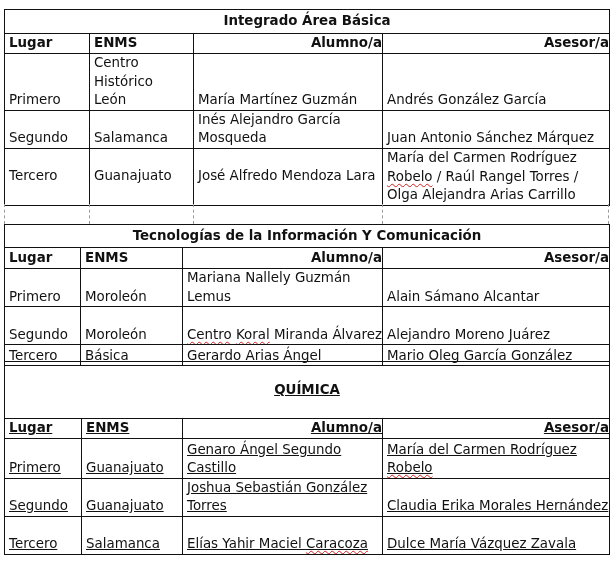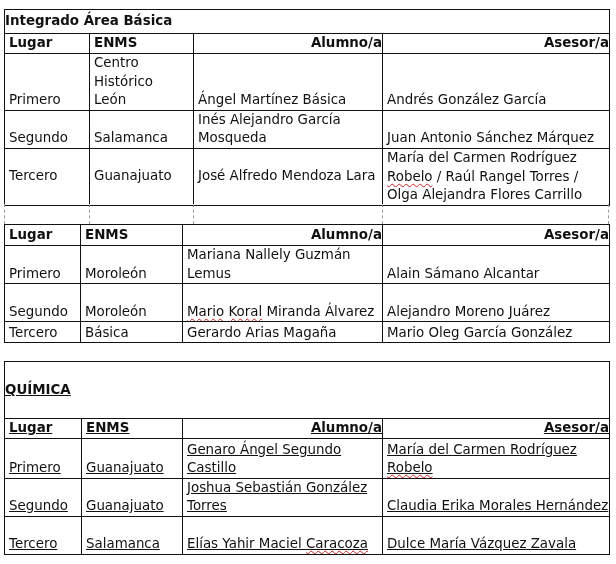--- a/index.html
+++ b/index.html
@@ -1,21 +1,21 @@
 <!DOCTYPE html>
 <html><head>
 <meta charset="utf-8">
 <style>
   html, body { margin: 0; padding: 0; background: #ffffff; }
   body { width: 616px; height: 564px; position: relative; overflow: hidden;
          font-family: "DejaVu Sans", sans-serif; color: #111; }
   .sec { position: absolute; left: 4px; width: 605px; border-collapse: collapse; table-layout: fixed; }
   .sec td { border: 1.5px solid #111; padding: 0 0 0 4px; font-size: 13.4px; line-height: 18.5px;
             vertical-align: bottom; white-space: normal; overflow: hidden; }
-  .sec td.title { font-weight: bold; vertical-align: middle; padding: 0; }
+  .sec td.title { text-align: center; font-weight: bold; vertical-align: middle; padding: 0; }
   .sec td.h { font-weight: bold; vertical-align: middle; }
   .sec td.hc { text-align: right; }
   .sec td.mid { vertical-align: middle; }
   .spell { text-decoration: underline wavy #d02020; text-decoration-thickness: 1px; text-underline-offset: 2px; }
   .spacer { position: absolute; left: 4px; width: 605px; top: 204px; height: 20px; }
   .spacer div { position: absolute; top: 0; height: 20px; border-left: 1px dashed #9a9a9a; }
 </style>
 </head>
 <body>
 
@@ -32,76 +32,79 @@
   </tr>
   <tr style="height:20px">
     <td class="h">Lugar</td>
     <td class="h">ENMS</td>
     <td class="h hc">Alumno/a</td>
     <td class="h hc">Asesor/a</td>
   </tr>
   <tr style="height:56px">
     <td>Primero</td>
     <td style="padding-right:32px">Centro Histórico León</td>
-    <td>Ángel Martínez Básica</td>
+    <td>María Martínez Guzmán</td>
     <td>Andrés González García</td>
   </tr>
   <tr style="height:38px">
     <td>Segundo</td>
     <td>Salamanca</td>
     <td>Inés Alejandro García Mosqueda</td>
     <td>Juan Antonio Sánchez Márquez</td>
   </tr>
   <tr style="height:57px">
     <td class="mid">Tercero</td>
     <td class="mid">Guanajuato</td>
     <td class="mid">José Alfredo Mendoza Lara</td>
-    <td><span>María del Carmen Rodríguez </span><span class="spell">Robelo</span><span> / Raúl Rangel Torres / Olga Alejandra Flores Carrillo</span></td>
+    <td><span>María del Carmen Rodríguez </span><span class="spell">Robelo</span><span> / Raúl Rangel Torres / Olga Alejandra Arias Carrillo</span></td>
   </tr>
 </tbody>
   </table>
 
 <div class="spacer">
   <div style="left:0"></div>
   <div style="left:85px"></div>
   <div style="left:189px"></div>
   <div style="left:378px"></div>
   <div style="left:604px"></div>
 </div>
 
 <table class="sec" style="top:224px;">
   <colgroup>
       <col style="width:76px">
       <col style="width:102px">
       <col style="width:200px">
       <col style="width:227px">
     </colgroup>
   <tbody>
+      <tr style="height:23px">
+    <td class="title" colspan="4">Tecnologías de la Información Y Comunicación</td>
+  </tr>
   <tr style="height:21px">
     <td class="h">Lugar</td>
     <td class="h">ENMS</td>
     <td class="h hc">Alumno/a</td>
     <td class="h hc">Asesor/a</td>
   </tr>
   <tr style="height:38px">
     <td>Primero</td>
     <td>Moroleón</td>
     <td>Mariana Nallely Guzmán Lemus</td>
     <td>Alain Sámano Alcantar</td>
   </tr>
   <tr style="height:38px">
     <td>Segundo</td>
     <td>Moroleón</td>
-    <td><span class="spell">Mario</span><span> </span><span class="spell">Koral</span><span> Miranda Álvarez</span></td>
+    <td><span class="spell">Centro</span><span> </span><span class="spell">Koral</span><span> Miranda Álvarez</span></td>
     <td>Alejandro Moreno Juárez</td>
   </tr>
   <tr style="height:21px">
     <td>Tercero</td>
     <td>Básica</td>
-    <td>Gerardo Arias Magaña</td>
+    <td>Gerardo Arias Ángel</td>
     <td>Mario Oleg García González</td>
   </tr>
 </tbody>
   </table>
 
 <table class="sec" style="top:361px;text-decoration:underline;">
   <colgroup>
       <col style="width:77px">
       <col style="width:101px">
       <col style="width:200px">

